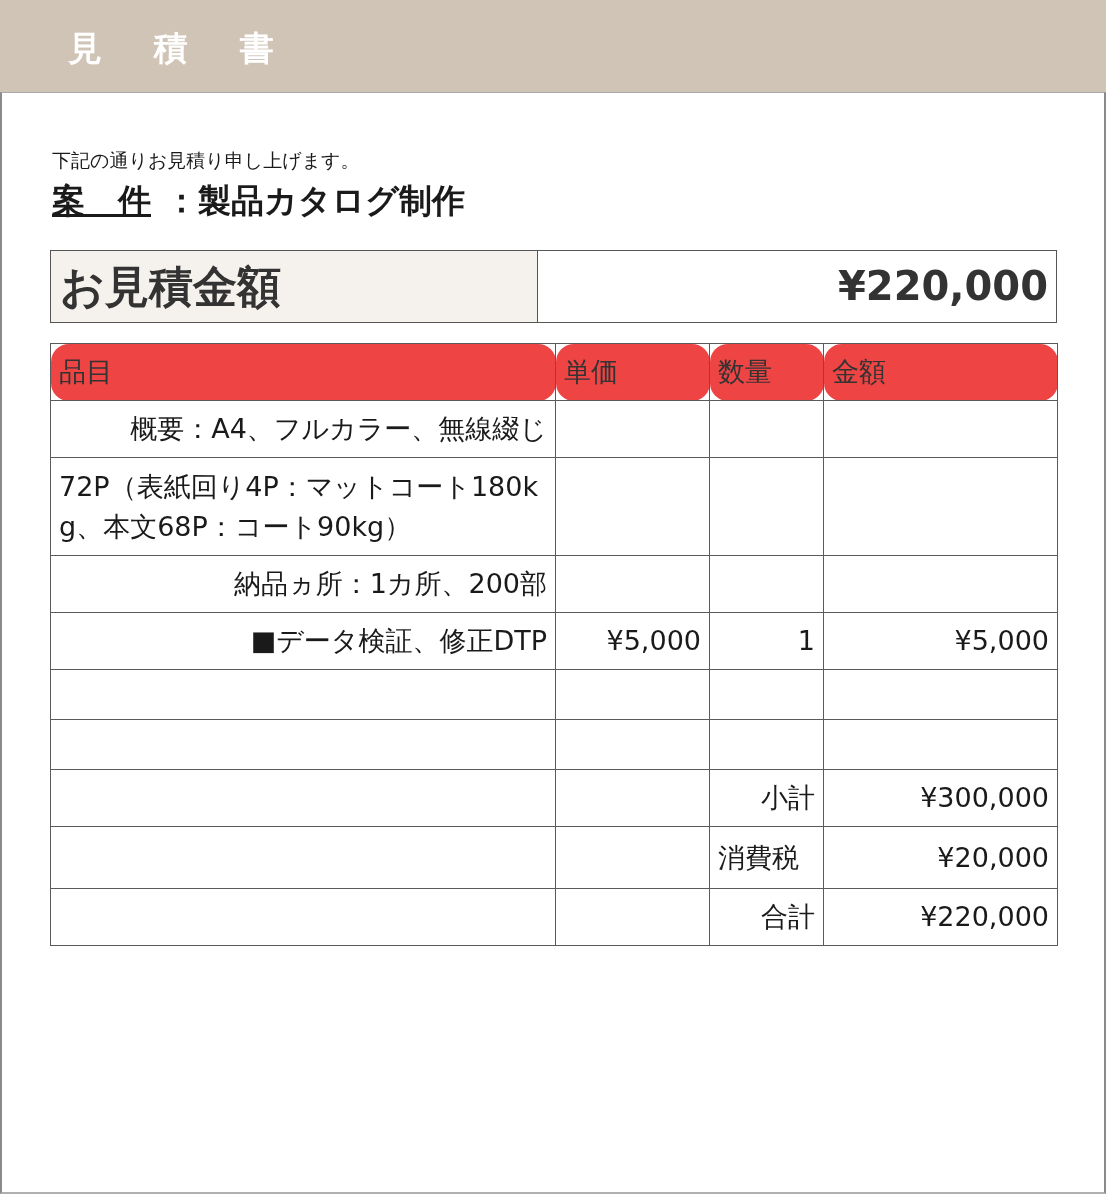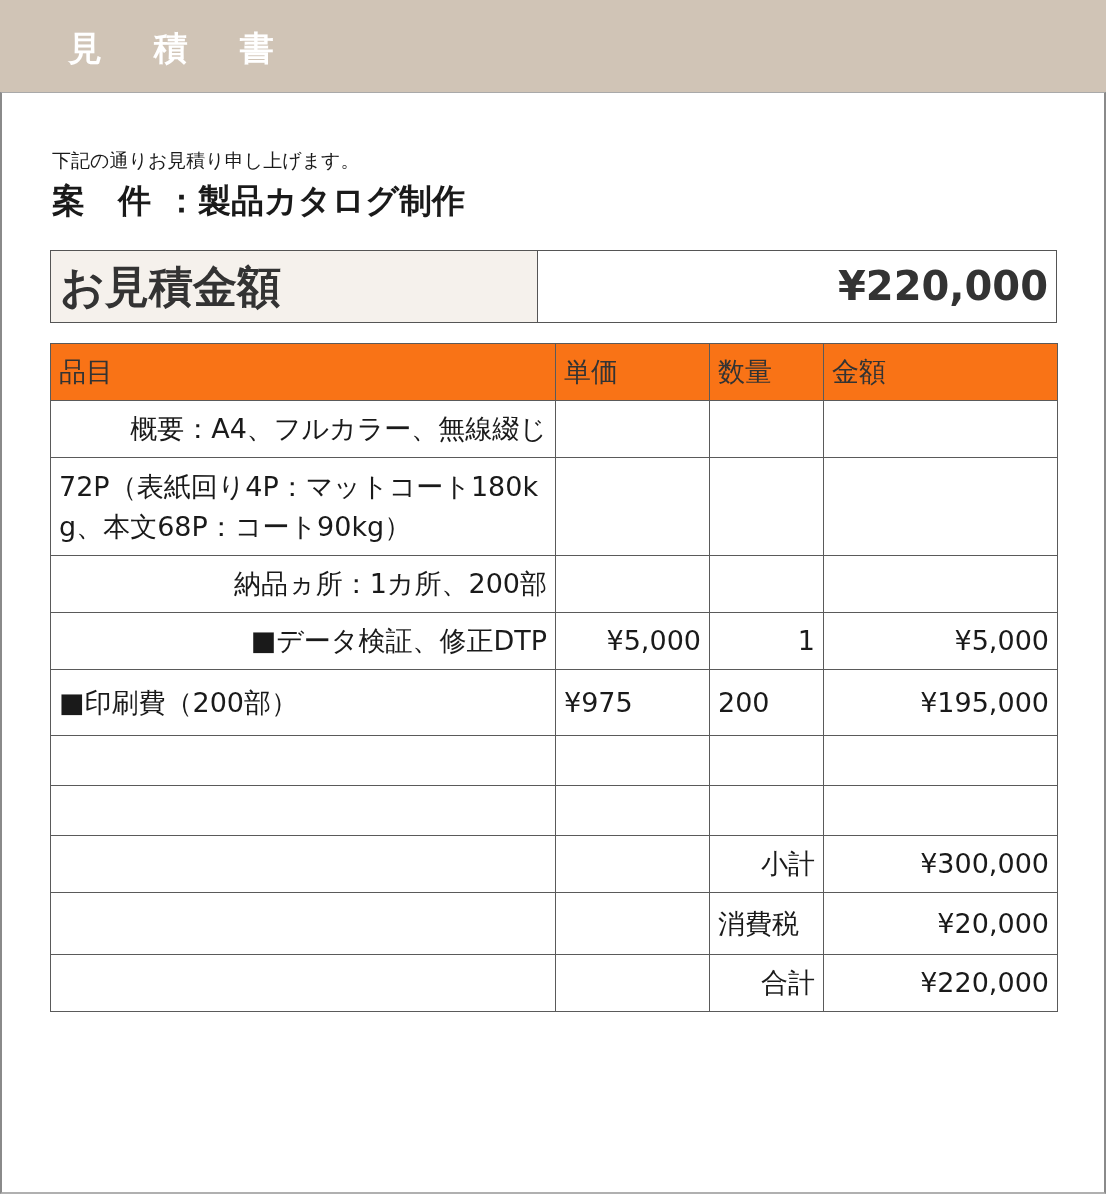--- a/index.html
+++ b/index.html
@@ -24,21 +24,21 @@
 
   .intro {
     position: absolute; left: 52px; top: 148px;
     font-size: 19px; line-height: 24px; color: #1a1a1a;
   }
   .project {
     position: absolute; left: 52px; top: 180px;
     font-size: 33px; line-height: 42px; font-weight: bold; color: #1a1a1a;
     display: flex;
   }
-  .project .label { white-space: pre; }
+  .project .label { white-space: pre; text-decoration: underline; }
   .project .sep { margin-left: 14px; }
 
   .amount-box {
     position: absolute; left: 50px; top: 250px; width: 1007px; height: 73px;
     border: 1px solid #555; display: flex;
   }
   .amount-label {
     width: 487px; height: 100%; background: #f5f1ec; border-right: 1px solid #555;
     font-size: 44px; font-weight: bold; color: #333; line-height: 71px; padding-left: 9px;
   }
@@ -49,21 +49,21 @@
 
   table.items {
     position: absolute; left: 50px; top: 343px; width: 1007px;
     border-collapse: collapse; table-layout: fixed;
   }
   table.items td, table.items th {
     border: 1px solid #5a5a5a; font-size: 27px; color: #1a1a1a;
     padding: 0 8px; font-weight: normal; text-align: left; vertical-align: middle;
     line-height: 40px;
   }
-  table.items th { background: #f97316; color: #333; height: 57px; }
+  table.items th { background: #ef4444; color: #333; height: 57px; border-radius: 18px; }
   table.items td.num { text-align: right; }
   table.items td.indent { padding-left: 38px; }
   .col1 { width: 505px; } .col2 { width: 154px; } .col3 { width: 114px; } .col4 { width: 234px; }
   tr.h57 td { height: 57px; text-align: right; }
   tr.h98 td { height: 98px; }
   tr.h66 td { height: 66px; }
   tr.h50 td { height: 50px; }
   tr.h62 td { height: 62px; }
 </style>
 </head>
@@ -121,26 +121,20 @@
       <td></td>
       <td></td>
       <td class="num"></td>
     </tr>
     <tr class="h57">
       <td>■データ検証、修正DTP</td>
       <td>¥5,000</td>
       <td>1</td>
       <td class="num">¥5,000</td>
     </tr>
-    <tr class="h66">
-      <td>■印刷費（200部）</td>
-      <td>¥975</td>
-      <td>200</td>
-      <td class="num">¥195,000</td>
-    </tr>
     <tr class="h50">
       <td></td>
       <td></td>
       <td></td>
       <td class="num"></td>
     </tr>
     <tr class="h50">
       <td></td>
       <td></td>
       <td></td>

